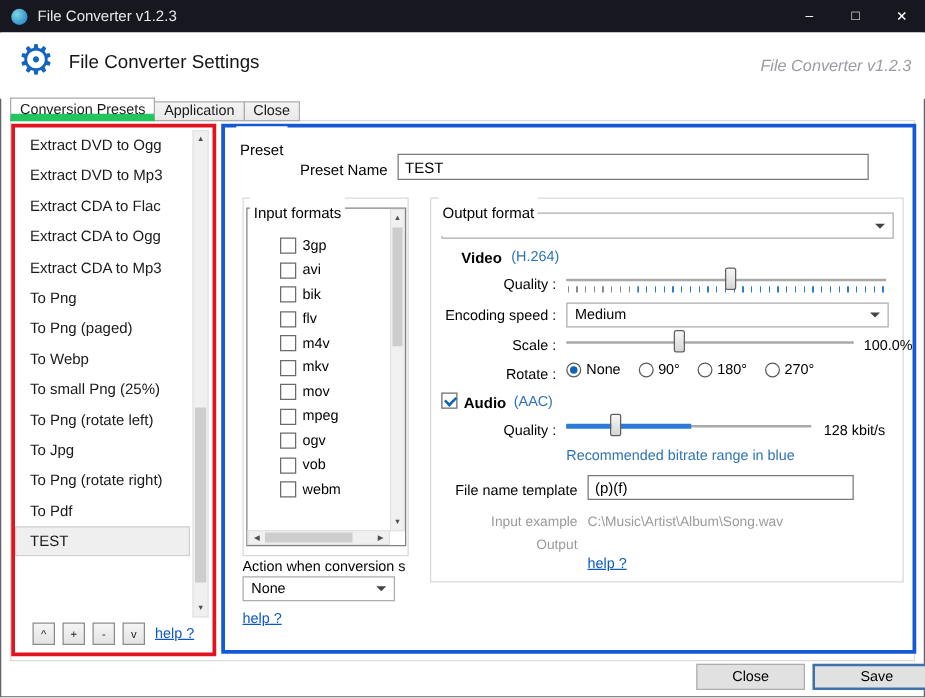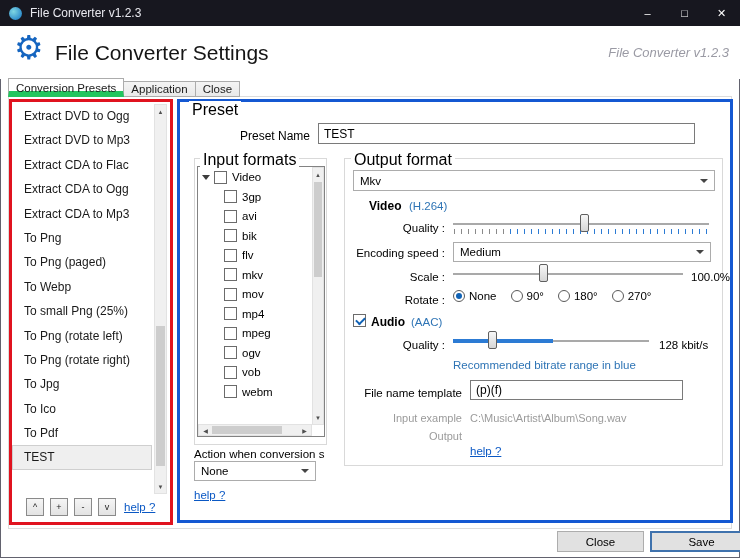--- a/index.html
+++ b/index.html
@@ -10,21 +10,21 @@
   
   .titlebar { position:absolute; top:0; left:0; width:740px; height:26px; background:#17171f; display:flex; align-items:center; }
   .app-icon { width:13px; height:13px; border-radius:50%; background:radial-gradient(circle at 35% 35%, #7ed6e2, #1273c4); margin:0 8px 0 9px; flex:none; }
   .tb-title { font-size:12px; color:#e8e8ee; }
   .tb-buttons { position:absolute; right:0; top:0; height:26px; display:flex; }
   .tb-btn { width:37px; height:26px; display:flex; align-items:center; justify-content:center; color:#fff; font-size:11px; cursor:default; }
 
   
   .header { position:absolute; top:26px; left:0; width:740px; height:53px; background:#fff; }
   .gear { position:absolute; left:14px; top:2px; font-size:33px; color:#1565c0; line-height:40px; }
-  .header-title { position:absolute; left:55px; top:15px; font-size:21px; color:#151515; }
+  .header-title { position:absolute; left:55px; top:15px; font-size:15px; color:#151515; }
   .header-version { position:absolute; right:11px; top:19px; font-size:13px; font-style:italic; color:#9a9aa4; }
 
   
   .tabs { position:absolute; left:8px; top:79px; height:18px; display:flex; align-items:flex-end; z-index:5; }
   .tab { height:16px; line-height:15px; padding:0 7px; font-size:11.5px; color:#1a1a1a; background:linear-gradient(#f4f4f4,#e9e9e9); border:1px solid #acacac; margin-right:-1px; cursor:default; }
   .tab.active { height:19px; line-height:18px; background:#fff; border-bottom:6px solid #22c55e; position:relative; z-index:6; }
   .tabpage { position:absolute; left:8px; top:96px; width:724px; height:433px; border:1px solid #dcdcdc; background:#fff; }
 
   
   .red-panel { position:absolute; left:9px; top:99px; width:164px; height:426px; border:3px solid #e0131f; background:#fff; }
@@ -44,21 +44,21 @@
   .vscroll .sb-arrow { left:0; width:100%; height:13px; }
   .vscroll .up { top:0; } .vscroll .down { bottom:0; }
   .hscroll .sb-arrow { top:0; height:100%; width:13px; }
   .hscroll .left { left:0; } .hscroll .right { right:0; }
   .sb-thumb { position:absolute; background:#cdcdcd; }
   .vscroll .sb-thumb { left:1px; right:1px; }
   .hscroll .sb-thumb { top:1px; bottom:1px; }
 
   
   .groupbox { position:absolute; border:1px solid #d9d9d9; background:#fff; }
-  .group-label { position:absolute; background:#fff; padding:0 3px; font-size:16px; color:#000; white-space:nowrap; z-index:2; }
+  .group-label { position:absolute; background:#fff; padding:12px 3px; font-size:12px; color:#000; white-space:nowrap; z-index:2; }
   .lbl { position:absolute; font-size:11.5px; color:#000; white-space:nowrap; line-height:14px; }
   .txt { font-size:11.5px; color:#000; white-space:nowrap; }
   .bold { font-weight:bold; font-size:12px; }
   .codec { color:#2e74b5; }
   .note { color:#2e74b5; }
   .gray { color:#9b9b9b; font-size:11px; }
   .clip { overflow:hidden; }
   .link { color:#0a58c4; font-size:11.5px; text-decoration:underline; cursor:pointer; white-space:nowrap; }
 
   
@@ -140,25 +140,24 @@
         <div class="preset-item">To Png</div>
 
         <div class="preset-item">To Png (paged)</div>
 
         <div class="preset-item">To Webp</div>
 
         <div class="preset-item">To small Png (25%)</div>
 
         <div class="preset-item">To Png (rotate left)</div>
 
+        <div class="preset-item">To Jpg</div>
+
         <div class="preset-item">To Png (rotate right)</div>
 
-        <div class="preset-item">To Jpg</div>
-
-        <div class="preset-item">To Ico</div>
 
         <div class="preset-item">To Pdf</div>
 
         <div class="preset-item selected">TEST</div>
       </div>
 
     <div class="vscroll" style="left:142px; top:2px; width:13px; height:390px;">
       <div class="sb-arrow up">▲</div>
       <div class="sb-thumb" style="top:57%; height:36%;"></div>
       <div class="sb-arrow down">▼</div>
@@ -202,35 +201,35 @@
             <div class="tree-row">
               <span class="cb"></span>
               <span class="tree-label">bik</span>
             </div>
 
             <div class="tree-row">
               <span class="cb"></span>
               <span class="tree-label">flv</span>
             </div>
 
+            <div class="tree-row">
+              <span class="cb"></span>
+              <span class="tree-label">m4v</span>
+            </div>
 
             <div class="tree-row">
               <span class="cb"></span>
               <span class="tree-label">mkv</span>
             </div>
 
             <div class="tree-row">
               <span class="cb"></span>
               <span class="tree-label">mov</span>
             </div>
 
-            <div class="tree-row">
-              <span class="cb"></span>
-              <span class="tree-label">mp4</span>
-            </div>
 
             <div class="tree-row">
               <span class="cb"></span>
               <span class="tree-label">mpeg</span>
             </div>
 
             <div class="tree-row">
               <span class="cb"></span>
               <span class="tree-label">ogv</span>
             </div>

